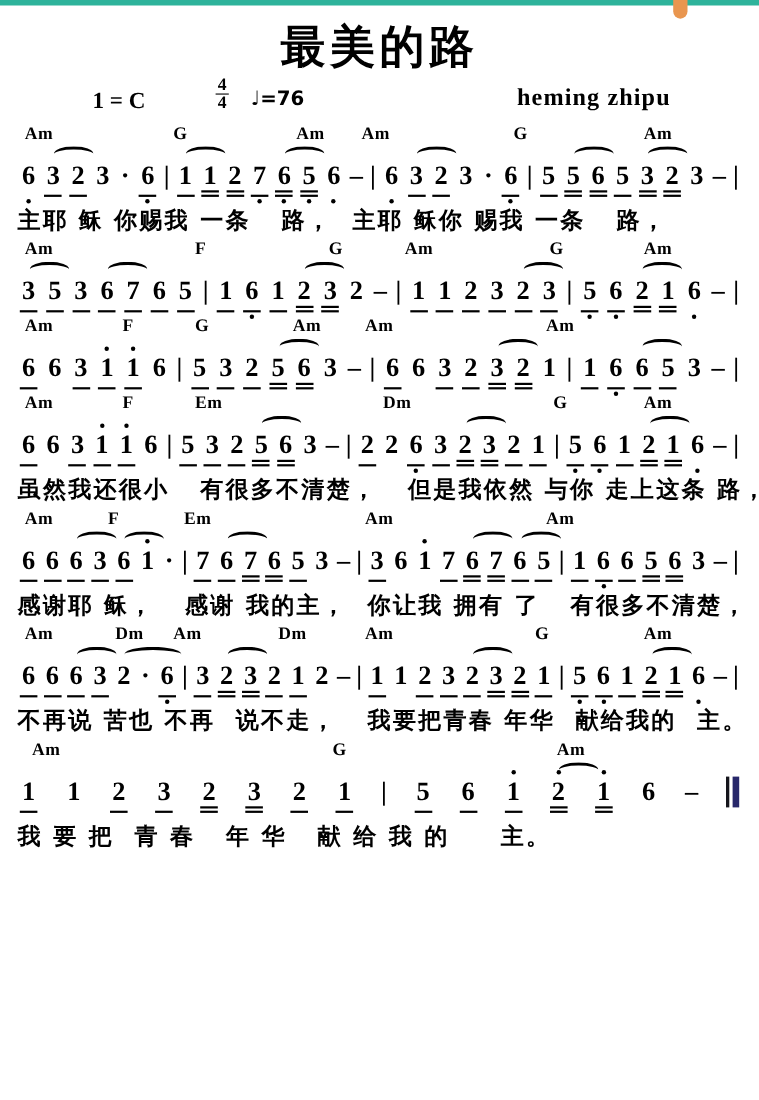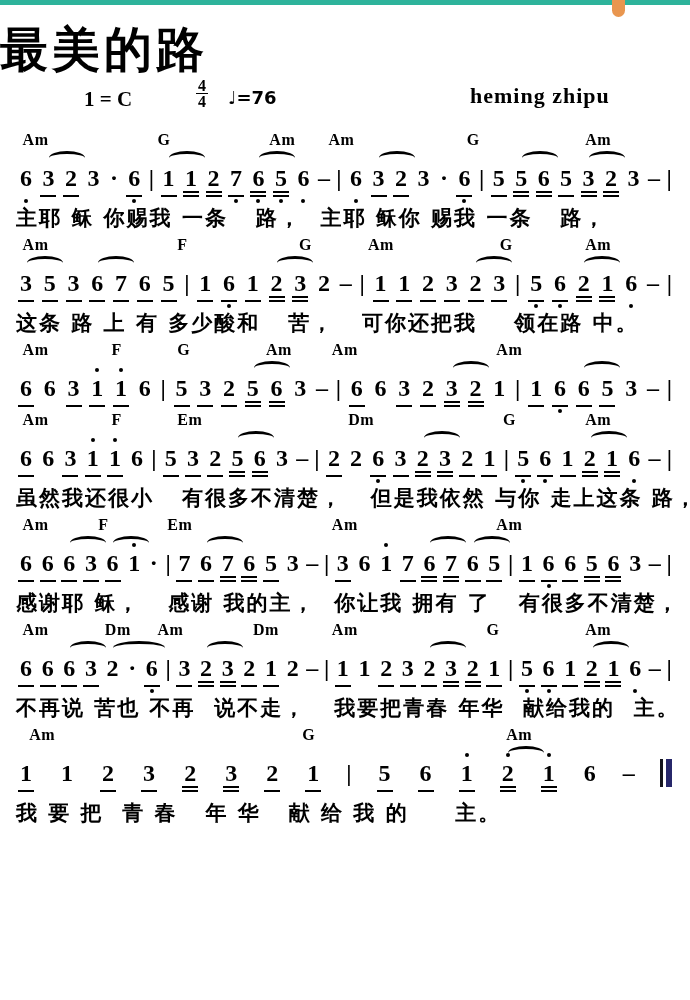--- a/index.html
+++ b/index.html
@@ -3,34 +3,34 @@
 <meta charset="utf-8">
 <style>
   html,body{margin:0;padding:0;}
   body{
     width:690px;height:1000px;background:#ffffff;position:relative;
     font-family:"Liberation Serif",serif;color:#000;overflow:hidden;
   }
   .topbar{position:absolute;top:0;left:0;width:690px;height:5px;}
   .omark{position:absolute;top:0;left:612px;width:13px;height:17px;border-radius:0 0 7px 7px;}
   .title{
-    margin-top:24px;font-size:48px;font-weight:bold;
-    font-family:Liberation Serif, serif;letter-spacing:4px;line-height:1.1;
+    text-align:center;margin-top:24px;font-size:41px;font-weight:bold;
+    font-family:Liberation Mono, monospace;letter-spacing:4px;line-height:1.1;
   }
   .header{position:relative;height:42px;margin-top:2px;text-align:right;}
   .keysig{position:absolute;left:84px;top:8px;font:bold 21px "Liberation Serif",serif;}
   .tsig{position:absolute;left:196px;top:-1px;display:inline-flex;flex-direction:column;
         align-items:center;font:bold 16px "Liberation Serif",serif;line-height:0.95;}
   .tsig .tnum{padding:0 2px;}
   .tsig .tnum:first-child{border-bottom:1px solid #000;}
   .tempo{position:absolute;left:228px;top:8px;font:bold 18px "DejaVu Sans",sans-serif;}
   .subtitle{position:absolute;left:252px;top:2px;font-size:25px;font-weight:bold;
         font-family:"DejaVu Sans","Liberation Sans",sans-serif;letter-spacing:1px;}
   .credit{position:absolute;left:470px;top:4px;font:bold 22px "Liberation Serif",serif;letter-spacing:1px;}
-  #score{margin-top:10px;}
+  #score{}
   .mline{padding:0 16px;margin-bottom:4px;}
   .chords{position:relative;height:20px;}
   .chord{position:absolute;top:0;font:bold 16px "Liberation Serif",serif;letter-spacing:0.5px;}
   .notes{display:flex;justify-content:space-between;align-items:flex-end;
          height:46px;padding:0 2px;}
   .tk{position:relative;display:inline-block;font:bold 24px "Liberation Serif",serif;
       line-height:1;padding:0 2px 7px 2px;}
   .tk.u1{background-image:linear-gradient(#000,#000);background-repeat:no-repeat;
          background-size:100% 2px;background-position:0 100%;}
   .tk.u2{background-image:linear-gradient(#000,#000),linear-gradient(#000,#000);
@@ -151,21 +151,20 @@
         <span class="tk u1">3</span>
         <span class="bar">|</span>
         <span class="tk u1">5<span class="db"></span></span>
         <span class="tk u1">6<span class="db"></span></span>
         <span class="tk u2">2<span class="arc"></span></span>
         <span class="tk u2">1</span>
         <span class="tk">6<span class="db"></span></span>
         <span class="dash">–</span>
         <span class="bar">|</span>
       </div>
-      <div class="lyr">这条 路 上 有 多少酸和   苦，   可你还把我    领在路 中。</div>
     </div>
     <div class="mline">
       <div class="chords">
         <span class="chord" style="left: 1%;">Am</span>
         <span class="chord" style="left: 14.5%;">F</span>
         <span class="chord" style="left: 24.5%;">G</span>
         <span class="chord" style="left: 38%;">Am</span>
         <span class="chord" style="left: 48%;">Am</span>
         <span class="chord" style="left: 73%;">Am</span>
       </div>

